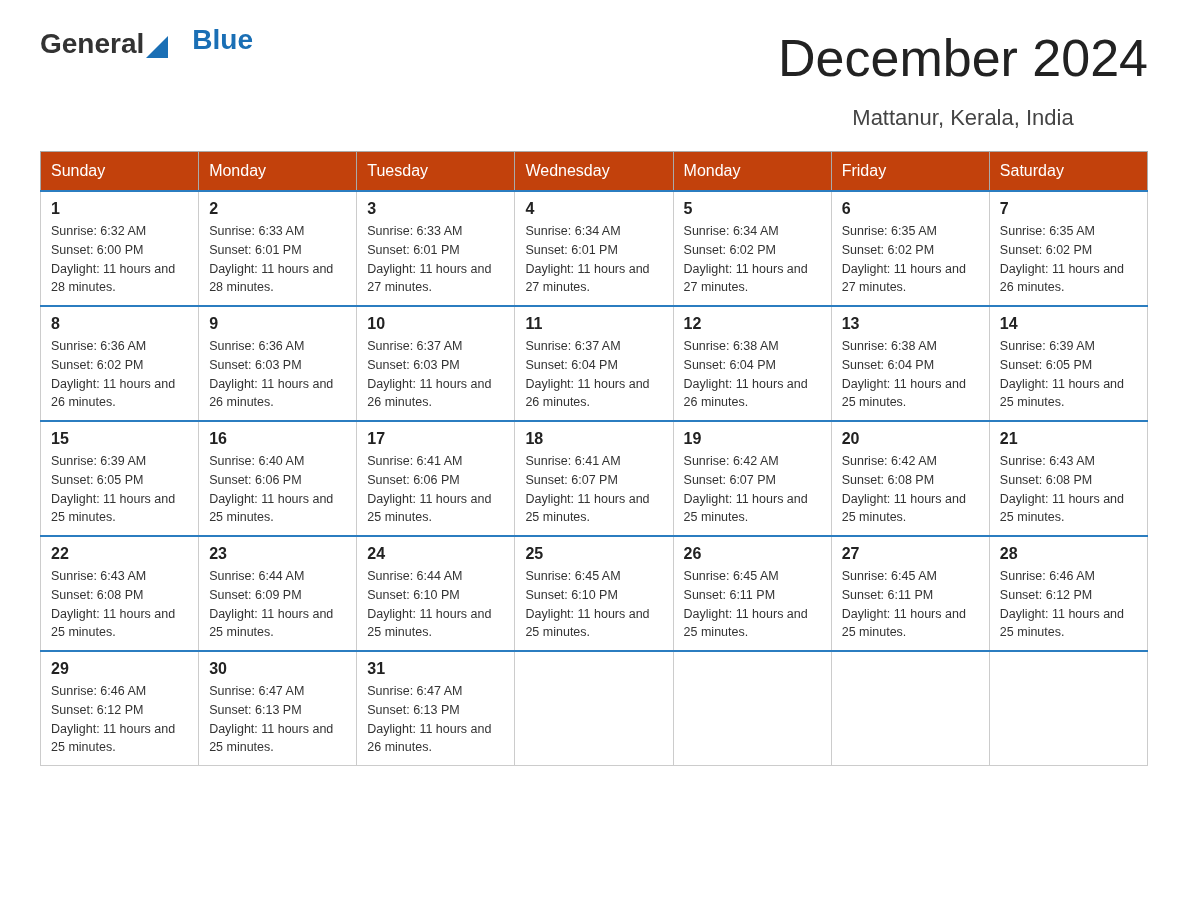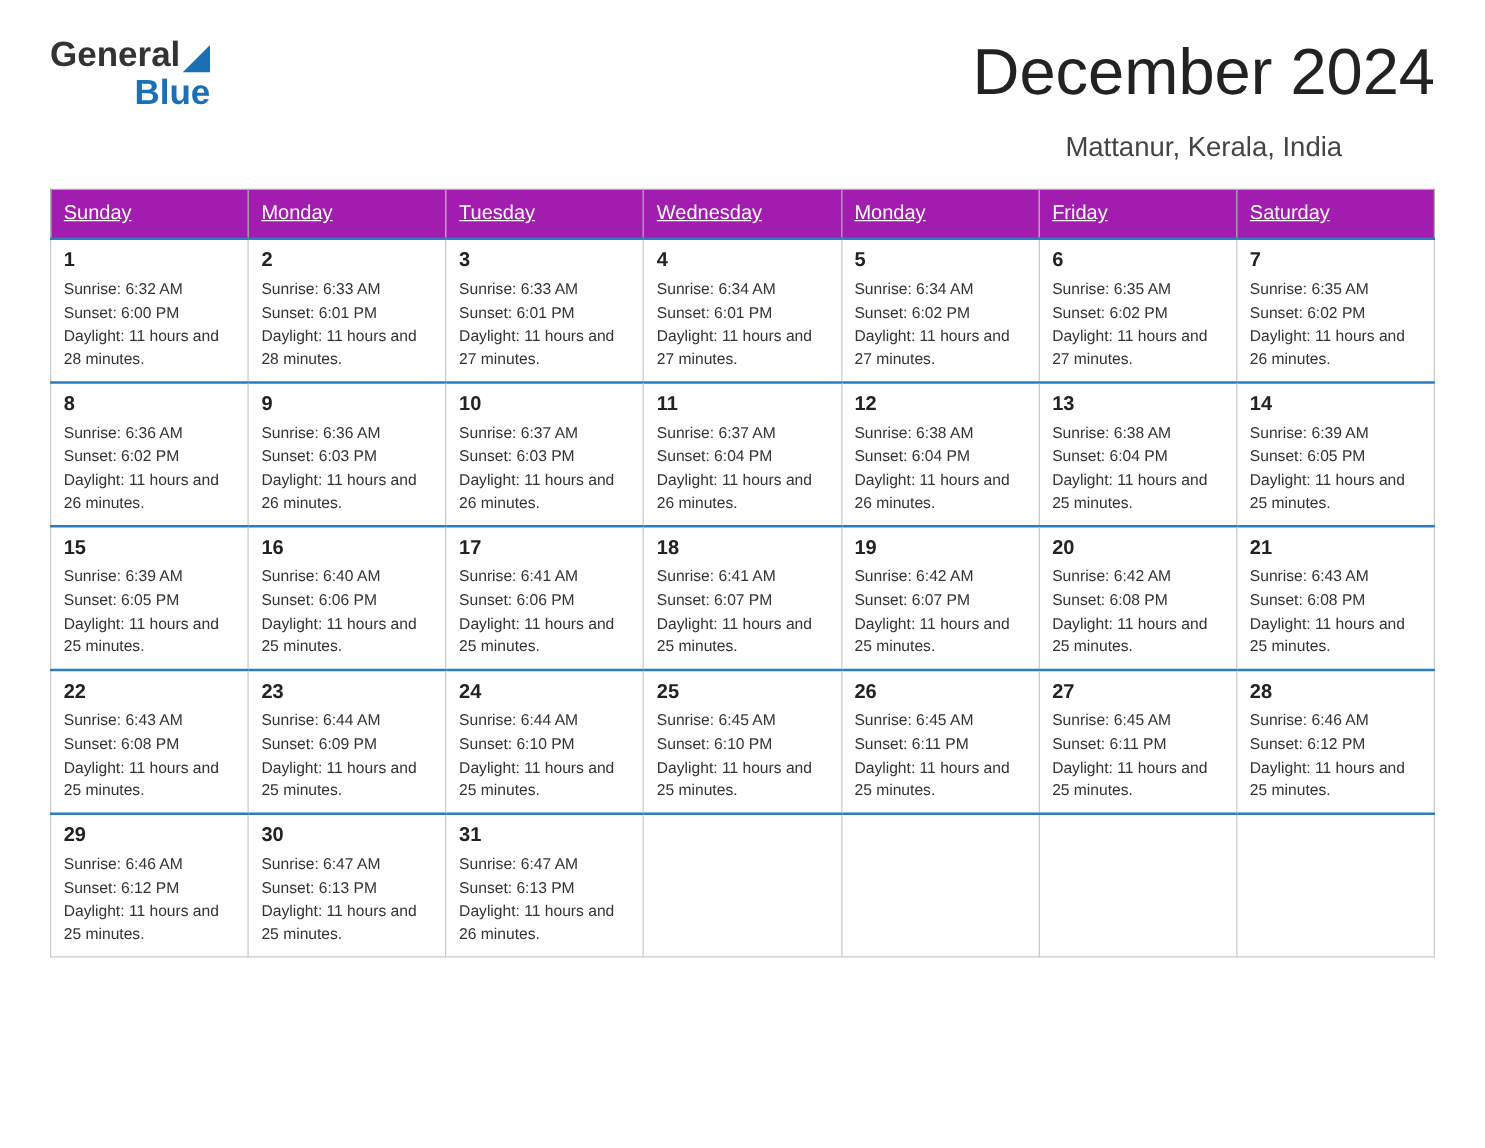--- a/index.html
+++ b/index.html
@@ -11,23 +11,22 @@
       min-height: 918px;
     }
     .header {
       display: flex;
       justify-content: space-between;
       align-items: flex-start;
       margin-bottom: 20px;
     }
     .logo {
       display: flex;
-      align-items: flex-end;
+      align-items: flex-start;
       gap: 4px;
-      flex-direction: column;
     }
     .logo-text-general {
       font-size: 28px;
       font-weight: bold;
       color: #333;
     }
     .logo-text-blue {
       font-size: 28px;
       font-weight: bold;
       color: #1a6fb5;
@@ -45,28 +44,27 @@
       font-size: 22px;
       color: #444;
       margin-top: 18px;
     }
     .calendar {
       width: 100%;
       border-collapse: collapse;
       border: 1px solid #aaa;
     }
     .calendar th {
-      background: #a21caf;
+      background: #c2410c;
       color: #fff;
       font-size: 16px;
       font-weight: normal;
       padding: 10px 10px;
       text-align: left;
       border: 1px solid #aaa;
-      text-decoration: underline;
     }
     .calendar td {
       vertical-align: top;
       padding: 8px 10px;
       border: 1px solid #ccc;
       width: calc(100% / 7);
       min-height: 100px;
       font-size: 13px;
       color: #333;
       background: #fff;

